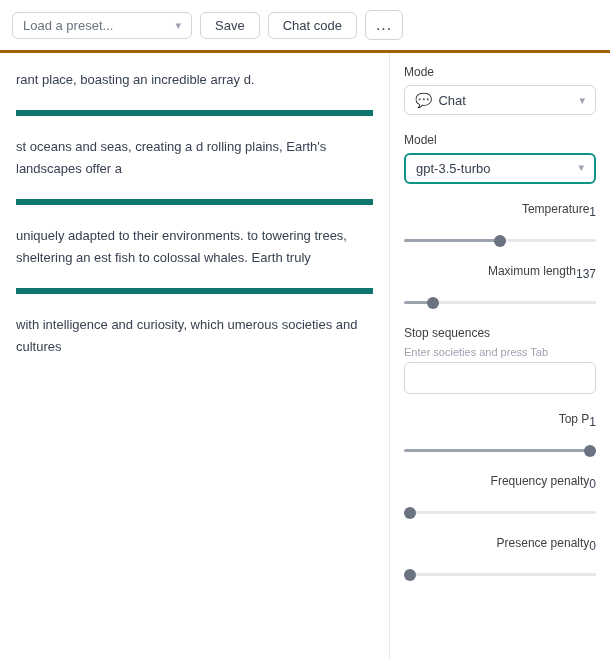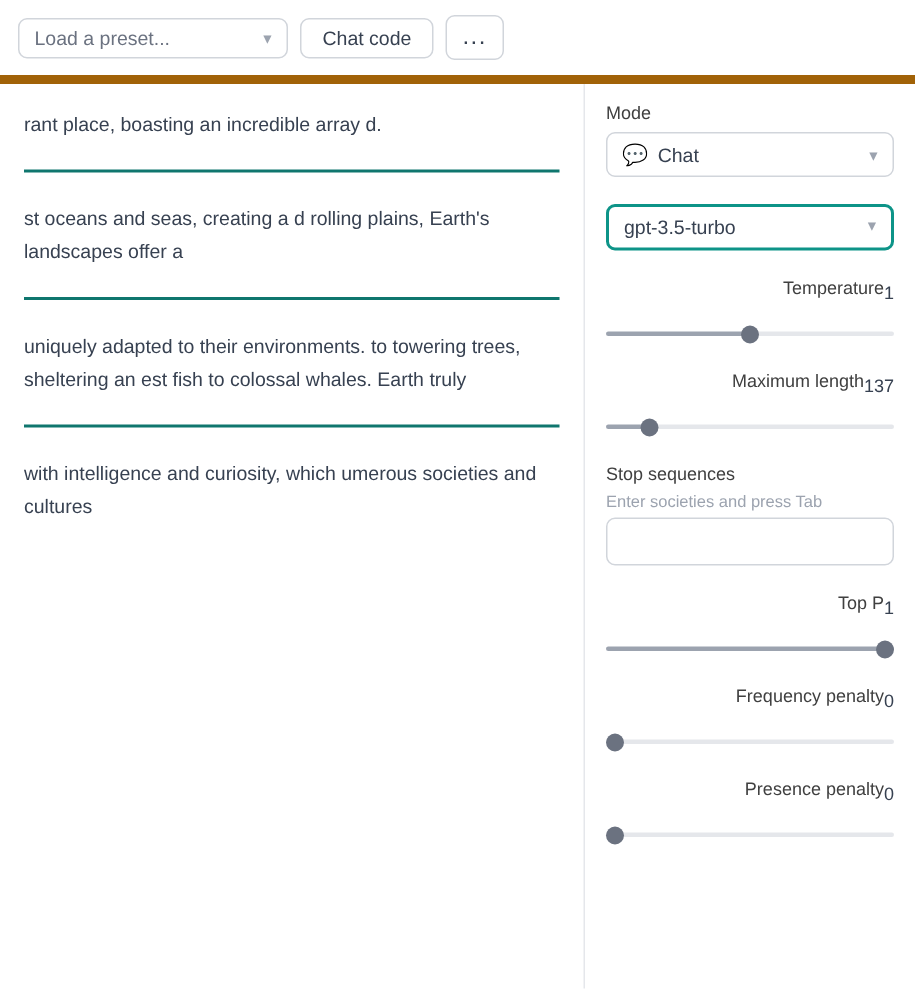--- a/index.html
+++ b/index.html
@@ -11,21 +11,21 @@
       overflow: hidden;
       position: relative;
     }
 
     
     .toolbar {
       display: flex;
       align-items: center;
       padding: 10px 12px;
       gap: 8px;
-      border-bottom: 6px solid #a16207;
+      border-bottom: 3px solid #a16207;
       background: #fff;
     }
     .preset-select {
       display: flex;
       align-items: center;
       justify-content: space-between;
       border: 1px solid #d1d5db;
       border-radius: 6px;
       padding: 5px 10px;
       min-width: 180px;
@@ -70,21 +70,21 @@
       padding: 16px;
       overflow-y: auto;
       border-right: 1px solid #e5e7eb;
       font-size: 13px;
       color: #374151;
       line-height: 1.6;
     }
     .content-section {
       margin-bottom: 20px;
       padding-bottom: 20px;
-      border-bottom: 2px solid #0f766e;
+      border-bottom: 6px solid #0f766e;
     }
     .content-section:last-child {
       border-bottom: none;
     }
     .content-text {
       font-size: 13px;
       color: #374151;
       line-height: 1.65;
     }
 
@@ -217,20 +217,21 @@
     }
   </style>
 </head>
 <body>
 
 <div class="toolbar">
   <div class="preset-select">
     <span>Load a preset...</span>
     <span class="chevron">▾</span>
   </div>
+  <button class="btn">Save</button>
   <button class="btn">Chat code</button>
   <button class="btn-dots">...</button>
 </div>
 
 <div class="main">
 
   <div class="content-panel">
     <div class="content-section">
       <p class="content-text">rant place, boasting an incredible array d.</p>
     </div>
@@ -252,20 +253,21 @@
       <div class="mode-dropdown">
         <div class="mode-dropdown-left">
           <span class="chat-icon">💬</span>
           <span>Chat</span>
         </div>
         <span class="chevron-down">▾</span>
       </div>
     </div>
 
     <div class="setting-group">
+      <div class="setting-label">Model</div>
       <div class="model-dropdown">
         <span>gpt-3.5-turbo</span>
         <span class="chevron-down">▾</span>
       </div>
     </div>
 
     <div class="setting-group">
       <div class="setting-row">
         <span class="setting-label">Temperature</span>
         <span class="setting-value">1</span>

